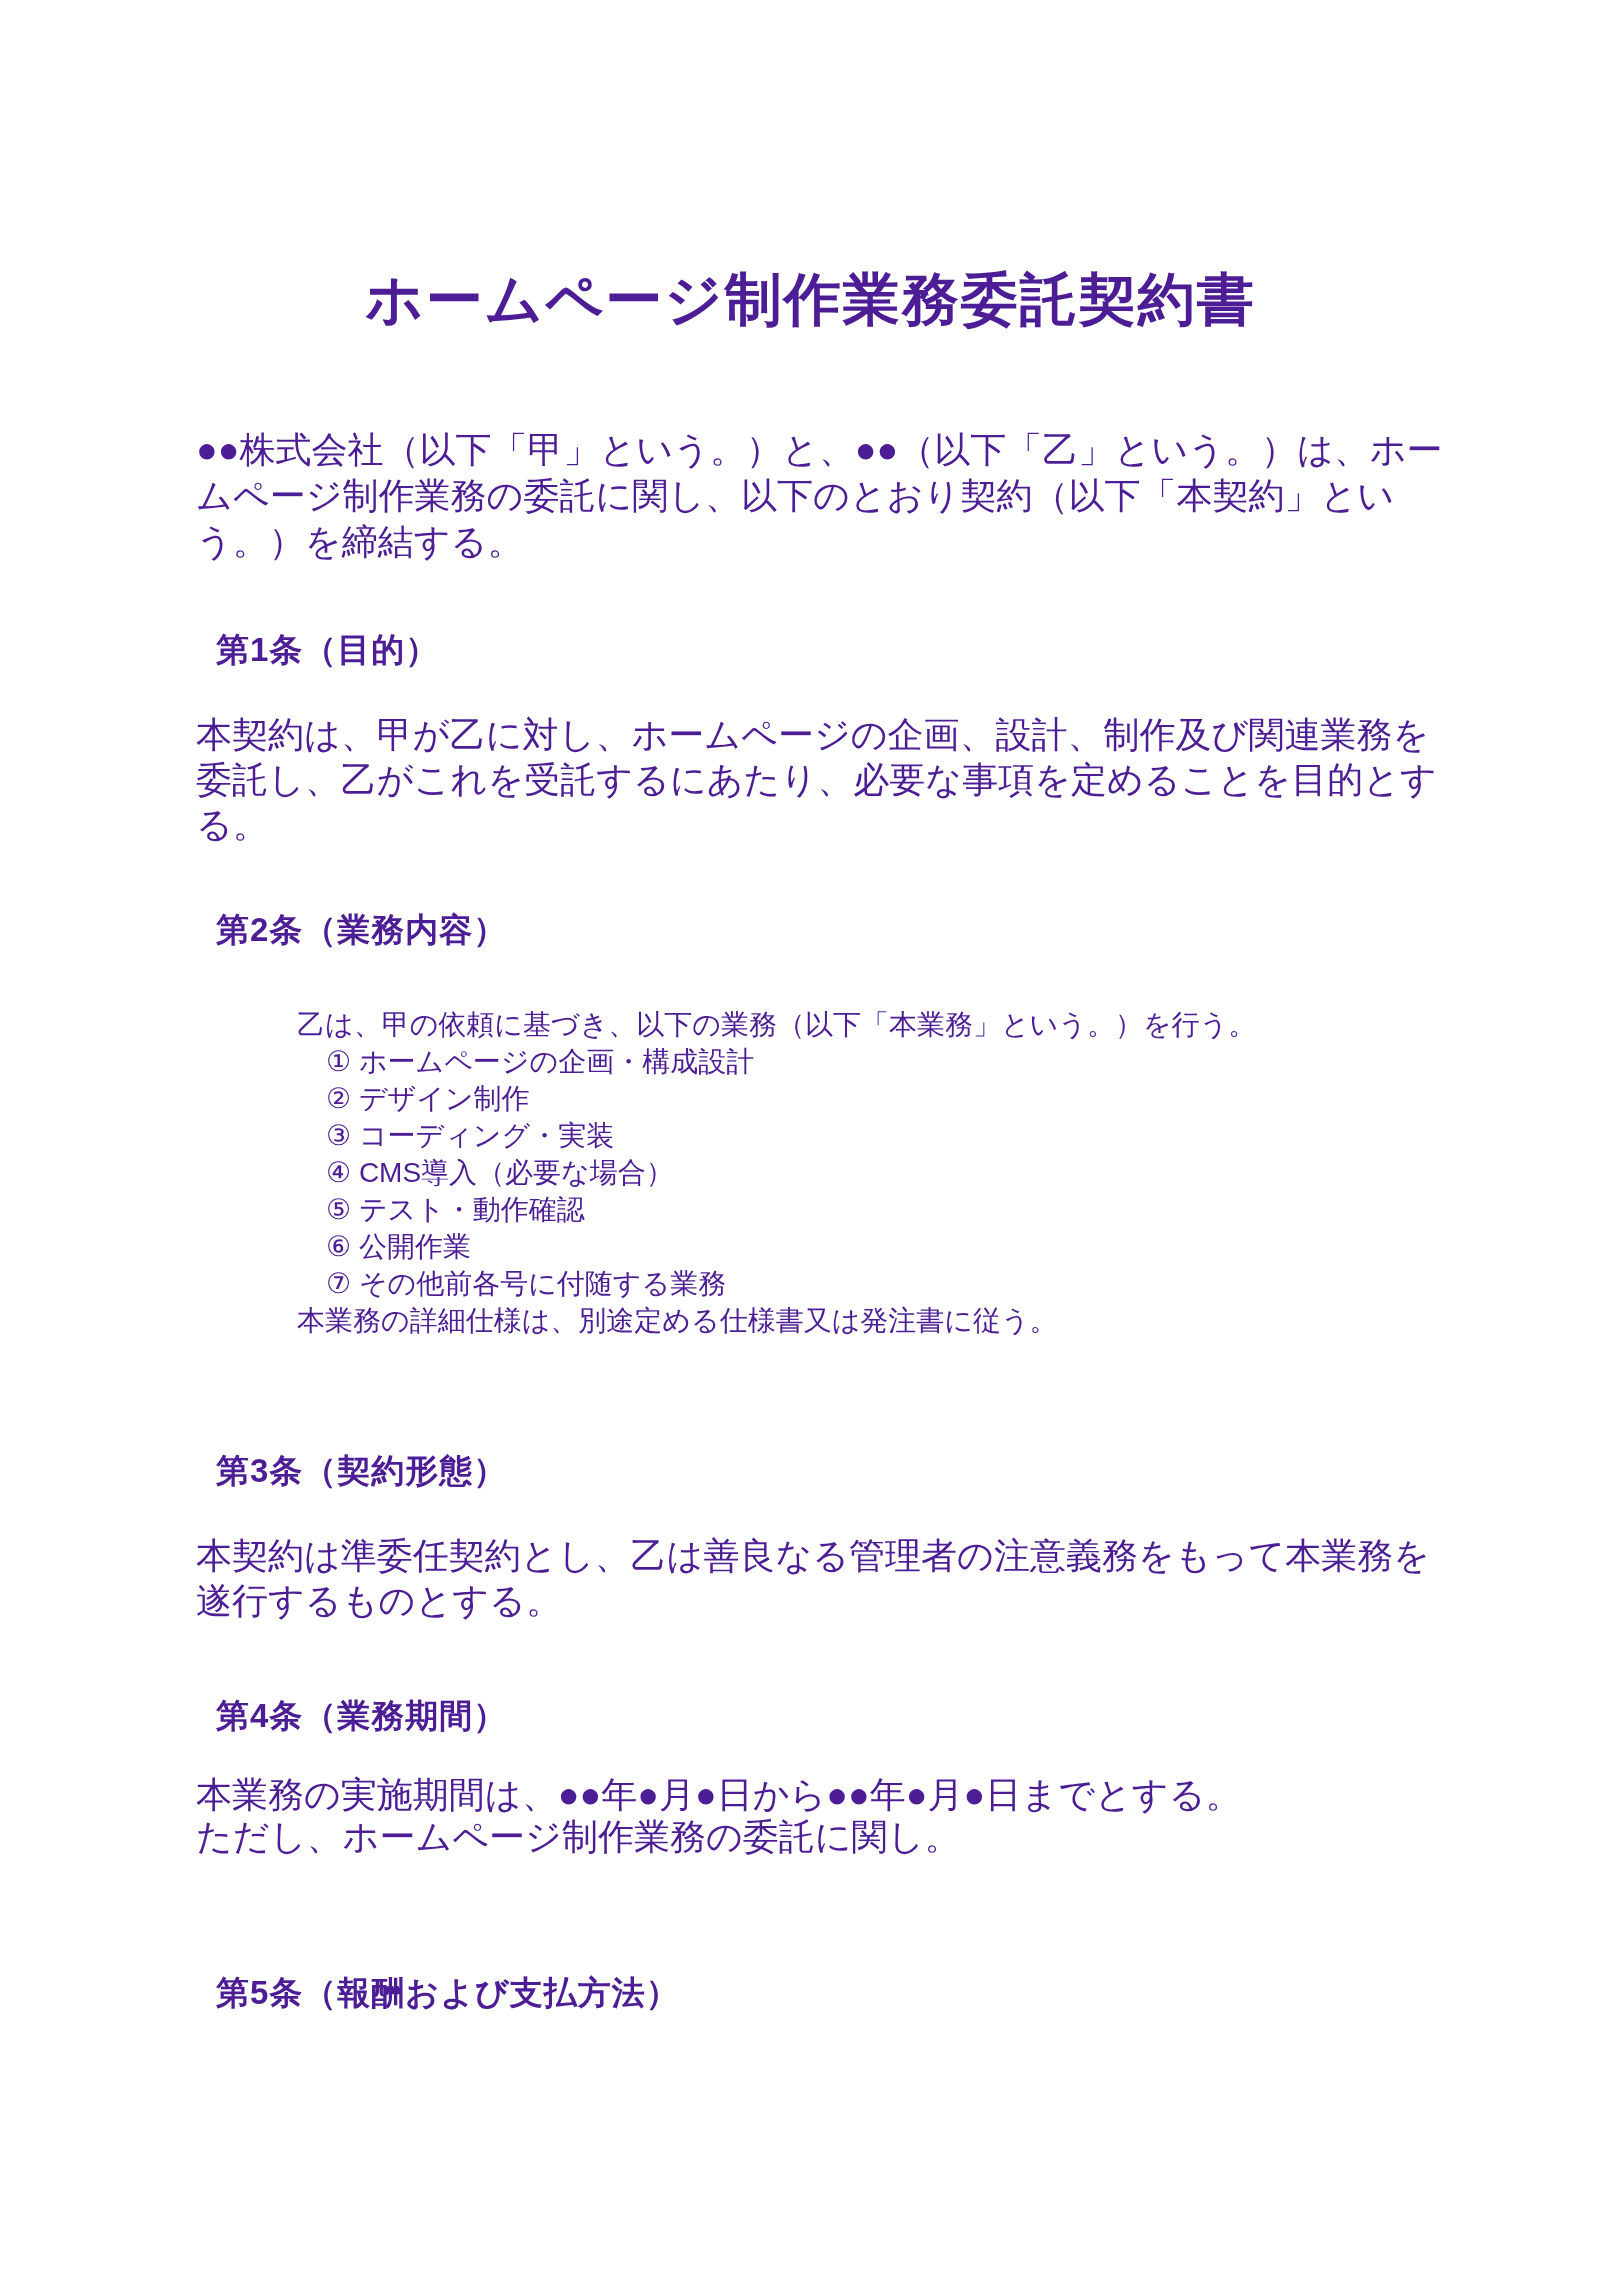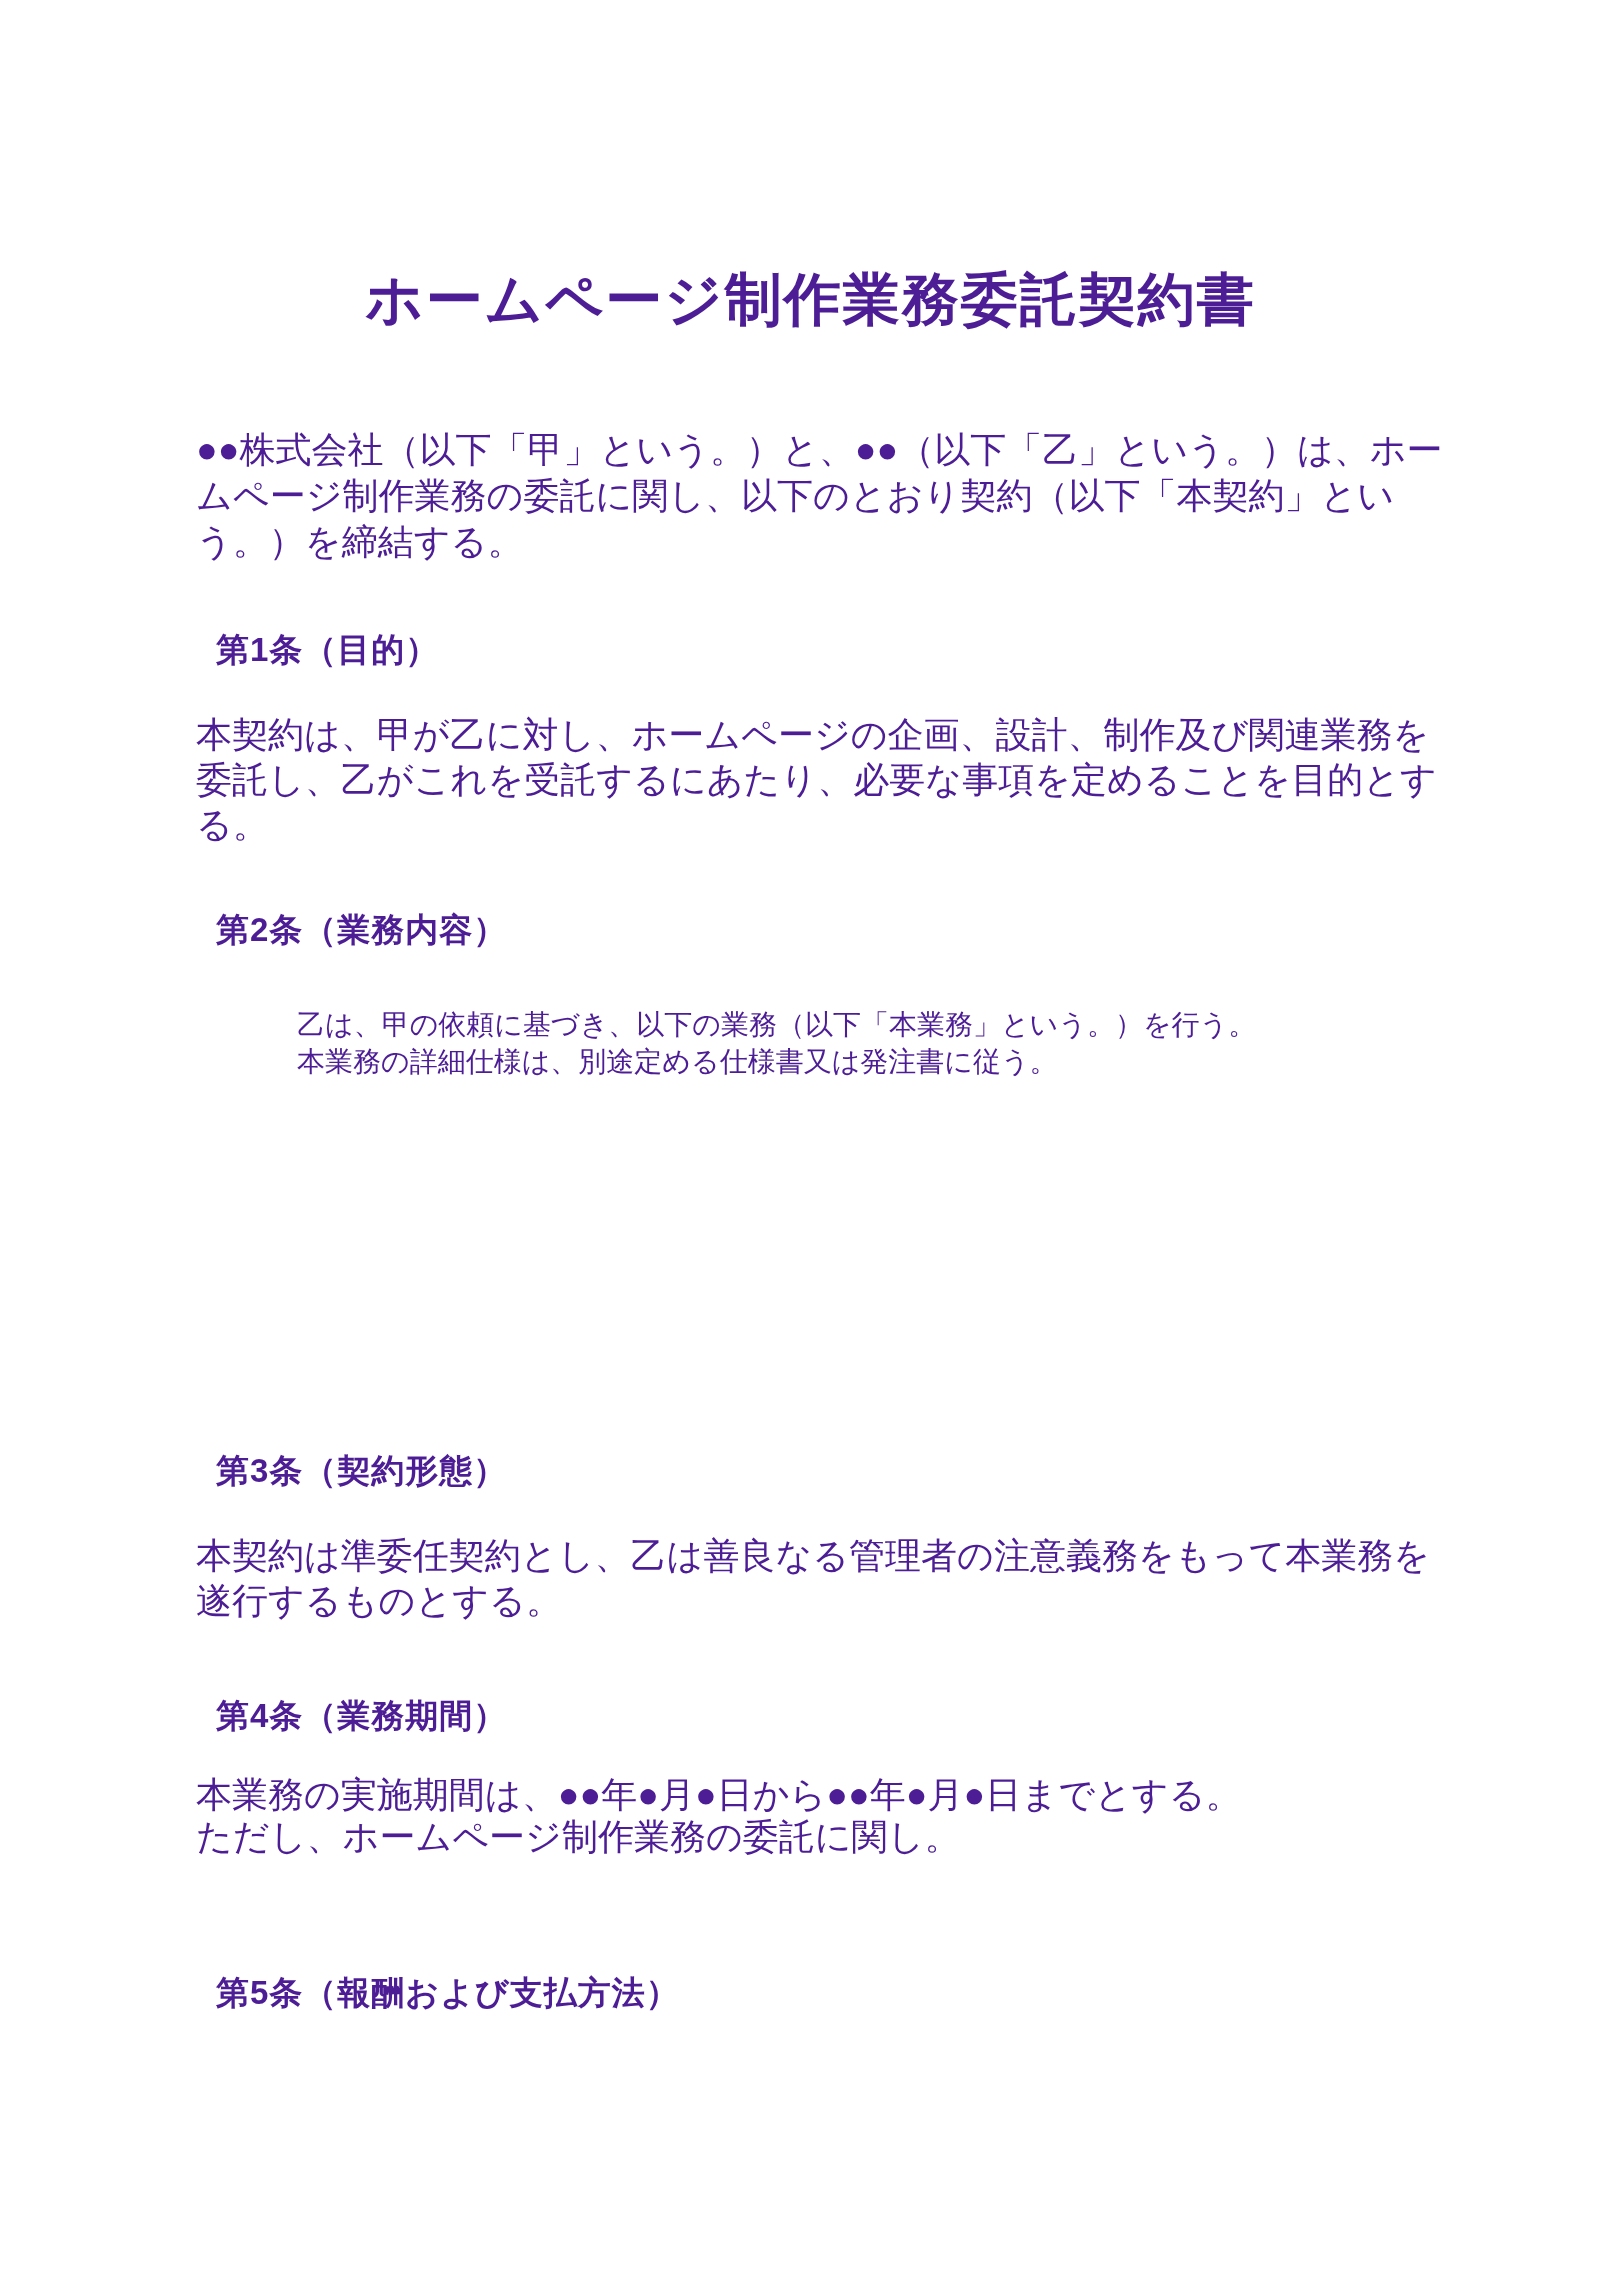--- a/index.html
+++ b/index.html
@@ -73,20 +73,29 @@
   <div class="doc-title">ホームページ制作業務委託契約書</div>
 
   <div class="para intro">●●株式会社（以下「甲」という。）と、●●（以下「乙」という。）は、ホームページ制作業務の委託に関し、以下のとおり契約（以下「本契約」という。）を締結する。</div>
 
   <div class="article-heading h-art1">第1条（目的）</div>
   <div class="para p-art1">本契約は、甲が乙に対し、ホームページの企画、設計、制作及び関連業務を委託し、乙がこれを受託するにあたり、必要な事項を定めることを目的とする。</div>
 
   <div class="article-heading h-art2">第2条（業務内容）</div>
   <div class="art2-block">
     <div>乙は、甲の依頼に基づき、以下の業務（以下「本業務」という。）を行う。</div>
+    <div class="art2-items">
+      <div class="list-item">① ホームページの企画・構成設計</div>
+      <div class="list-item">② デザイン制作</div>
+      <div class="list-item">③ コーディング・実装</div>
+      <div class="list-item">④ CMS導入（必要な場合）</div>
+      <div class="list-item">⑤ テスト・動作確認</div>
+      <div class="list-item">⑥ 公開作業</div>
+      <div class="list-item">⑦ その他前各号に付随する業務</div>
+    </div>
     <div>本業務の詳細仕様は、別途定める仕様書又は発注書に従う。</div>
   </div>
 
   <div class="article-heading h-art3">第3条（契約形態）</div>
   <div class="para p-art3">本契約は準委任契約とし、乙は善良なる管理者の注意義務をもって本業務を遂行するものとする。</div>
 
   <div class="article-heading h-art4">第4条（業務期間）</div>
   <div class="para p-art4">
     <div>本業務の実施期間は、●●年●月●日から●●年●月●日までとする。</div>
     <div>ただし、ホームページ制作業務の委託に関し。</div>

